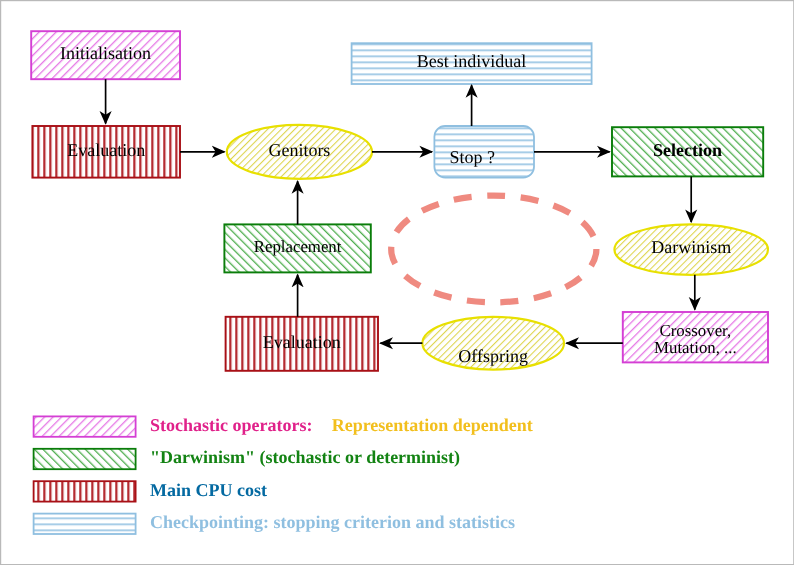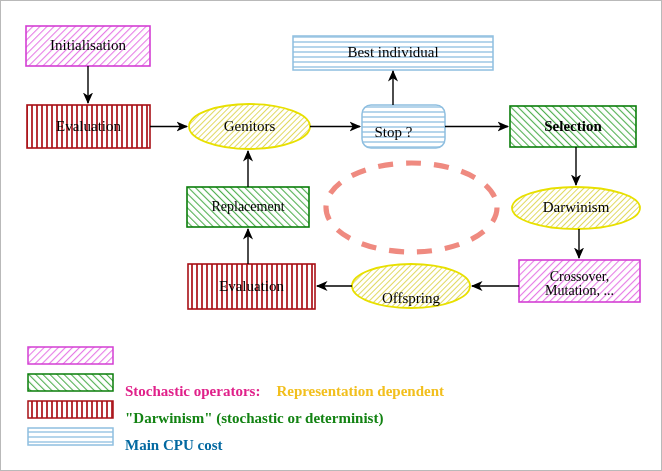--- a/index.html
+++ b/index.html
@@ -25,21 +25,21 @@
   .lbl-lg{font-size:15px;}
   .lbl-sm{font-size:14px;border-radius:16px;}
 
   .legend-text{
     position:absolute;
     font-family:"Liberation Serif", serif;
     font-weight:bold;
     font-size:15px;
     white-space:pre;
   }
-  .legend-row{position:absolute;margin-top:36px;}
+  .legend-row{position:absolute;}
 </style>
 </head>
 <body>
 
 <div id="canvas">
 
   <svg id="diagram" viewBox="0 0 660 469">
     <defs>
 
       <pattern id="p-magenta" width="5" height="5" patternUnits="userSpaceOnUse" patternTransform="rotate(45)">
@@ -156,14 +156,17 @@
   </div>
 
   <div class="legend-row" style="left:124px;top:372px;">
     <span class="legend-text" style="position:static;color:#138313;">"Darwinism" (stochastic or determinist)</span>
   </div>
 
   <div class="legend-row" style="left:124px;top:399px;">
     <span class="legend-text" style="position:static;color:#0369a1;">Main CPU cost</span>
   </div>
 
+  <div class="legend-row" style="left:124px;top:426px;">
+    <span class="legend-text" style="position:static;color:#8fbfe0;">Checkpointing: stopping criterion and statistics</span>
+  </div>
 
 </div>
 
 </body></html>

